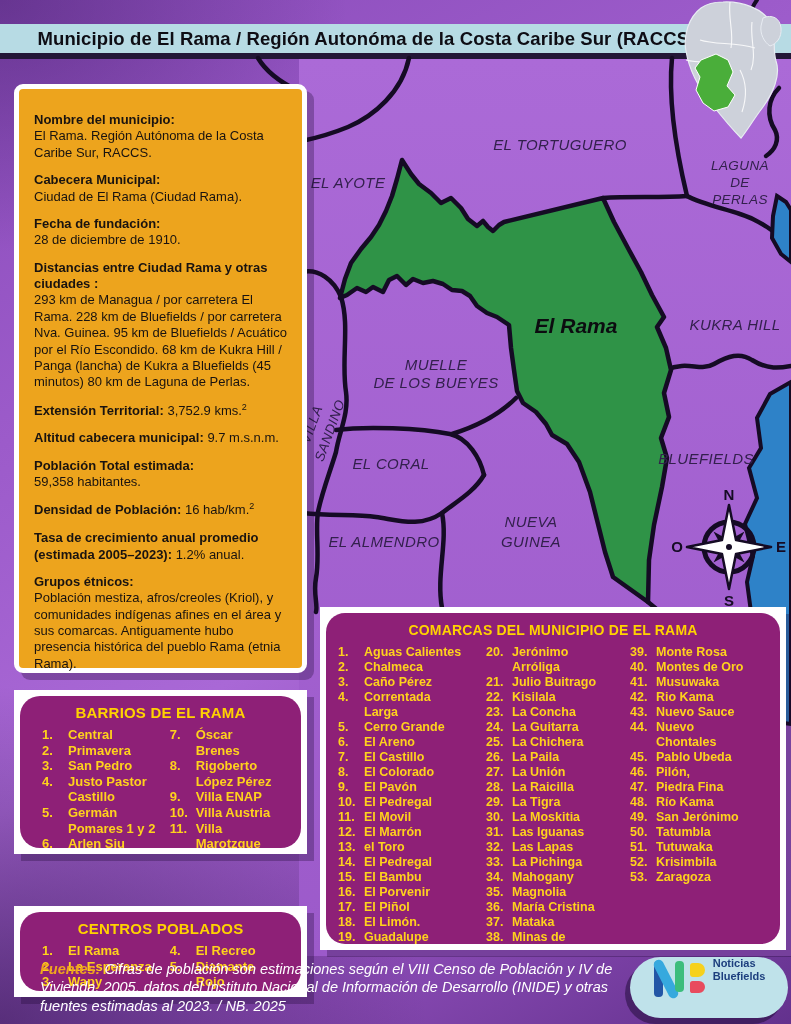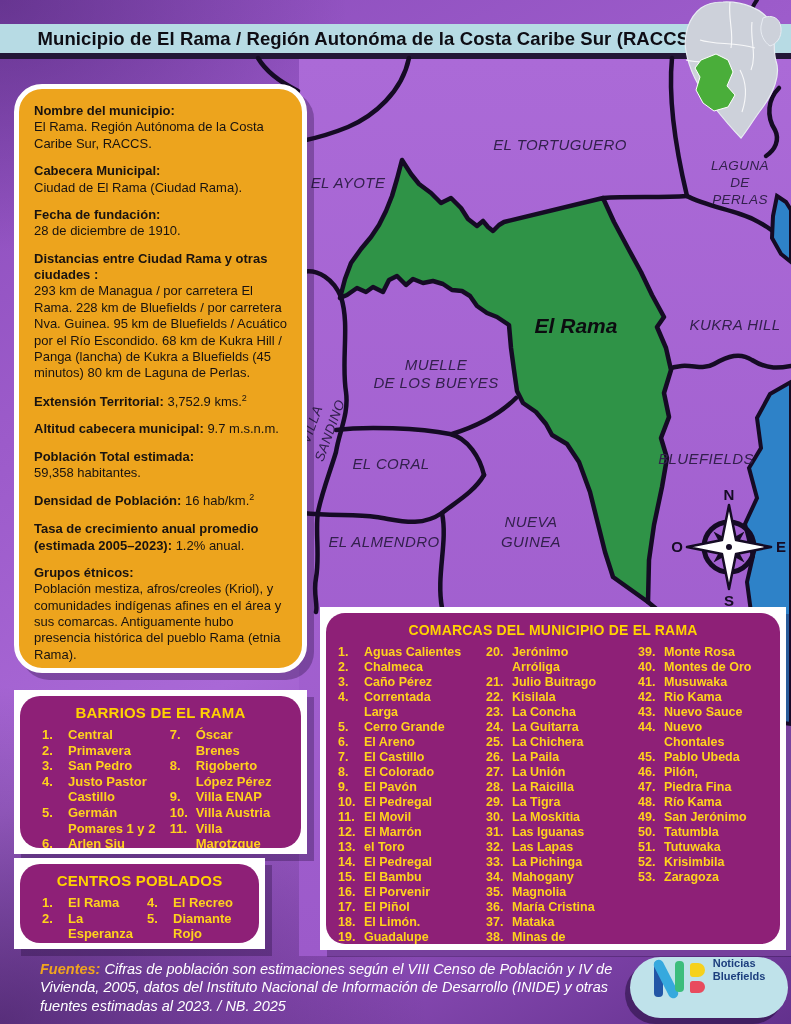--- a/index.html
+++ b/index.html
@@ -17,22 +17,22 @@
 
   .map{position:absolute;left:0;top:0;width:791px;height:1024px;z-index:2;}
   .map text{font-family:"Liberation Sans",sans-serif;}
   .rlabel{font-style:italic;font-size:15px;fill:#33204d;letter-spacing:.4px;}
   .rlabel.small{font-size:13.5px;}
   .elrama-label{font-style:italic;font-weight:bold;font-size:21px;fill:#0c0c10;}
   .compass-letter{font-weight:bold;font-size:15px;fill:#150b24;}
 
   
   .info-box{position:absolute;left:14px;top:84px;width:293px;height:589px;box-sizing:border-box;
-    background:#eda41d;border:5px solid #ffffff;border-radius:28px;z-index:3;
-    box-shadow:7px 7px 0 rgba(30,8,50,.30);padding:14px 15px;color:#191310;
+    background:#eda41d;border:5px solid #ffffff;border-radius:9px;z-index:3;
+    box-shadow:7px 7px 0 rgba(30,8,50,.30);padding:23px 15px;color:#191310;
     font-size:13px;line-height:1.26;}
   .sec{margin-bottom:11px;}
   .sec b{font-weight:bold;}
   .sec .blk{display:block;}
   sup{font-size:9px;}
 
   
   .pbox{position:absolute;background:#ffffff;z-index:3;box-shadow:7px 7px 0 rgba(30,8,50,.30);
     padding:6px;box-sizing:border-box;}
   .pbox .inner{background:#8e2077;border-radius:20px;width:100%;height:100%;box-sizing:border-box;
@@ -41,30 +41,30 @@
   .cols{display:flex;}
   .col{display:flex;flex-direction:column;}
   .li{display:flex;color:#ffd21c;font-weight:bold;font-size:13px;line-height:1.2;}
   .li .num{flex:none;width:26px;}
   .li .nm{flex:1;}
 
   .barrios{left:14px;top:690px;width:293px;height:164px;}
   .barrios .col1{width:146px;}
   .barrios .col2{width:125px;}
 
-  .centros{left:14px;top:858px;width:251px;height:91px;}
+  .centros{left:14px;top:906px;width:293px;height:91px;}
   .centros .col1{width:146px;}
   .centros .col2{width:125px;}
 
   .comarcas{left:320px;top:607px;width:466px;height:343px;}
   .comarcas .inner{border-radius:19px;padding:7px 12px;}
   .comarcas h2{font-size:14px;margin:2px 0 7px;}
   .comarcas .li{font-size:12.5px;line-height:1.2;}
   .comarcas .col1{width:130px;margin-right:18px;}
-  .comarcas .col2{width:116px;margin-right:36px;}
+  .comarcas .col2{width:116px;margin-right:28px;}
   .comarcas .col3{width:114px;}
 
   
   .sources{position:absolute;left:40px;top:960px;width:575px;z-index:3;margin:0;
     font-style:italic;font-size:14.5px;line-height:1.26;color:#ffffff;}
   .sources b{color:#f0a51e;font-style:italic;}
 
   .logo-pill{position:absolute;left:630px;top:957px;width:158px;height:61px;z-index:3;
     background:#bfe2ea;border-radius:31px;box-shadow:-5px 6px 0 rgba(20,5,40,.45);
     display:flex;justify-content:center;gap:8px;}

